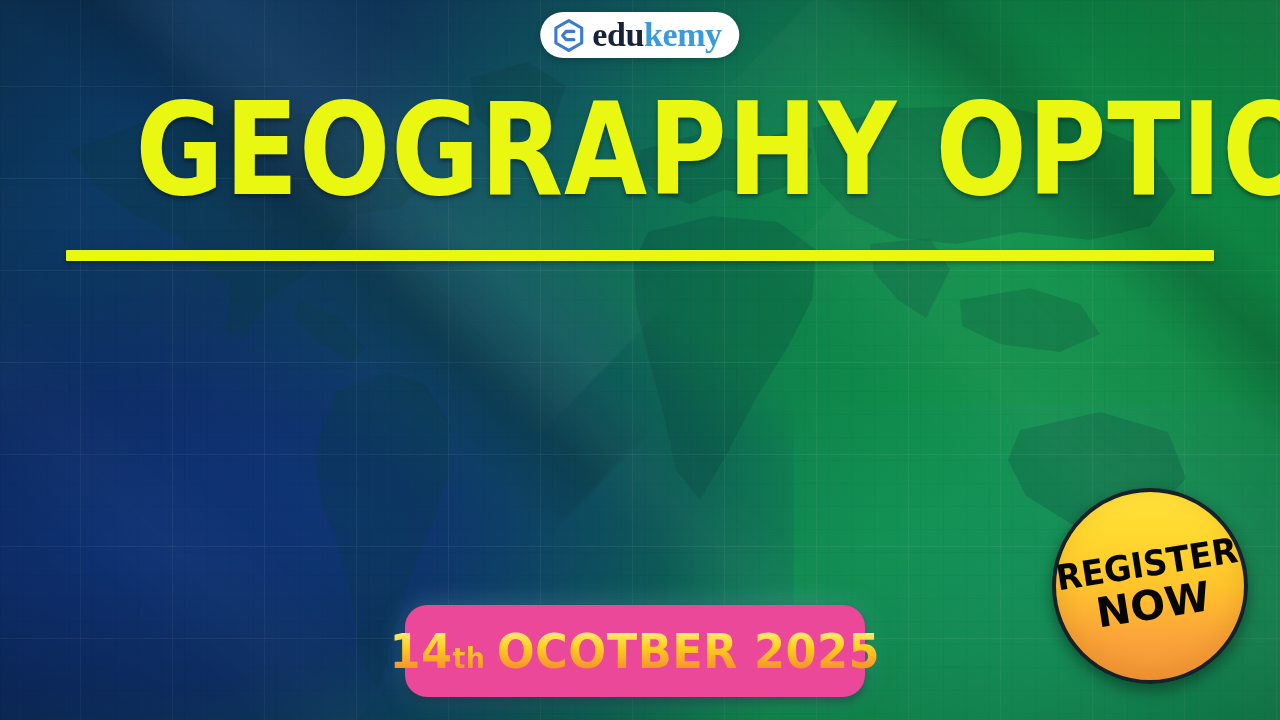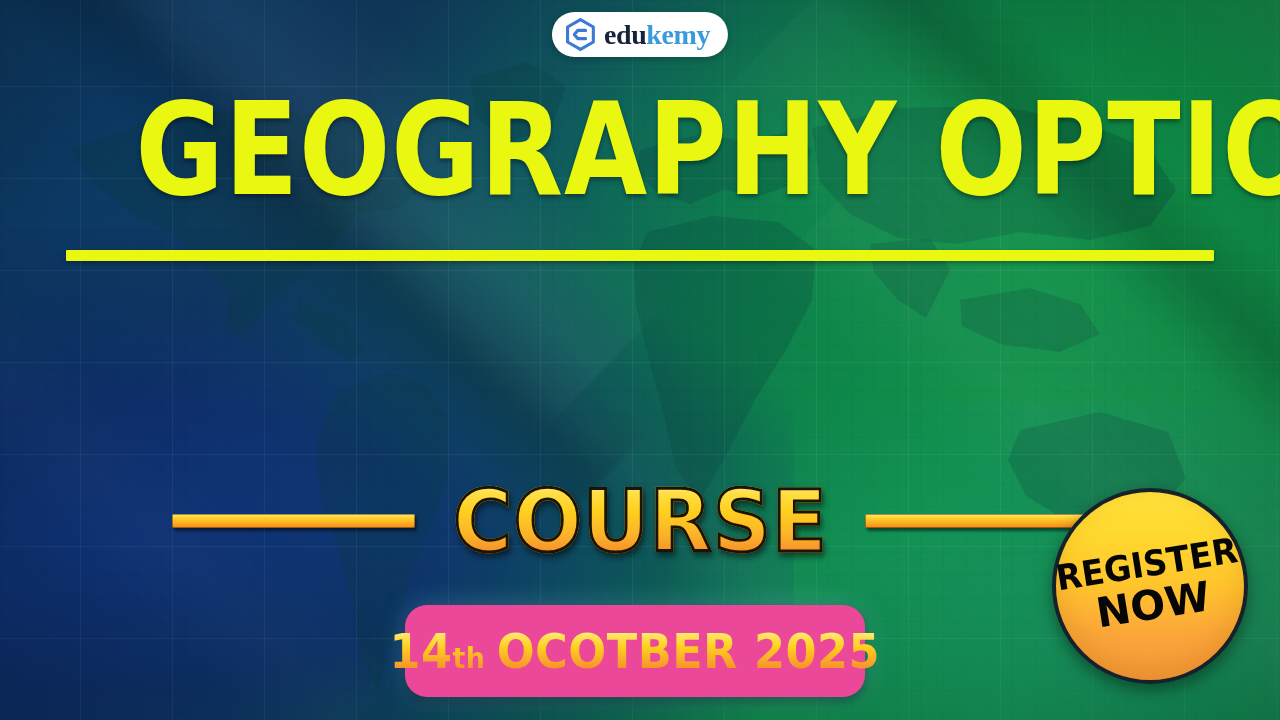--- a/index.html
+++ b/index.html
@@ -112,21 +112,21 @@
     transform:translateX(-50%);
     display:flex; align-items:center; gap:7px;
     background:#ffffff;
     border-radius:26px;
     padding:6px 18px 6px 12px;
     box-shadow:0 2px 7px rgba(0,0,0,0.22);
     z-index:8;
   }
   .logo-mark{ width:33px; height:33px; display:block; flex:0 0 auto; }
   .logo-text{
-    font-size:28px; font-weight:bold;
+    font-size:34px; font-weight:bold;
     letter-spacing:-0.4px;
     line-height:1;
     font-family:"Liberation Serif", serif;
     white-space:nowrap;
   }
   .logo-edu{ color:#17223b; }
   .logo-kemy{ color:#3a9bdc; }
 
   
   .headline{
@@ -364,25 +364,20 @@
     </svg>
     <span class="logo-text"><span class="logo-edu">edu</span><span class="logo-kemy">kemy</span></span>
   </div>
 
   <div class="headline">
     <span class="headline-text">GEOGRAPHY OPTIONAL</span>
   </div>
   <div class="rule-yellow"></div>
 
 
-  <div class="course-row">
-    <span class="orange-rule"></span>
-    <span class="course">COURSE</span>
-    <span class="orange-rule"></span>
-  </div>
 
   <div class="date-badge">
     <span class="date-text">
         <span>14</span>
         <span class="date-sup">th</span>
         <span class="date-gap"></span>
         <span>OCOTBER 2025</span>
       </span>
   </div>
 

